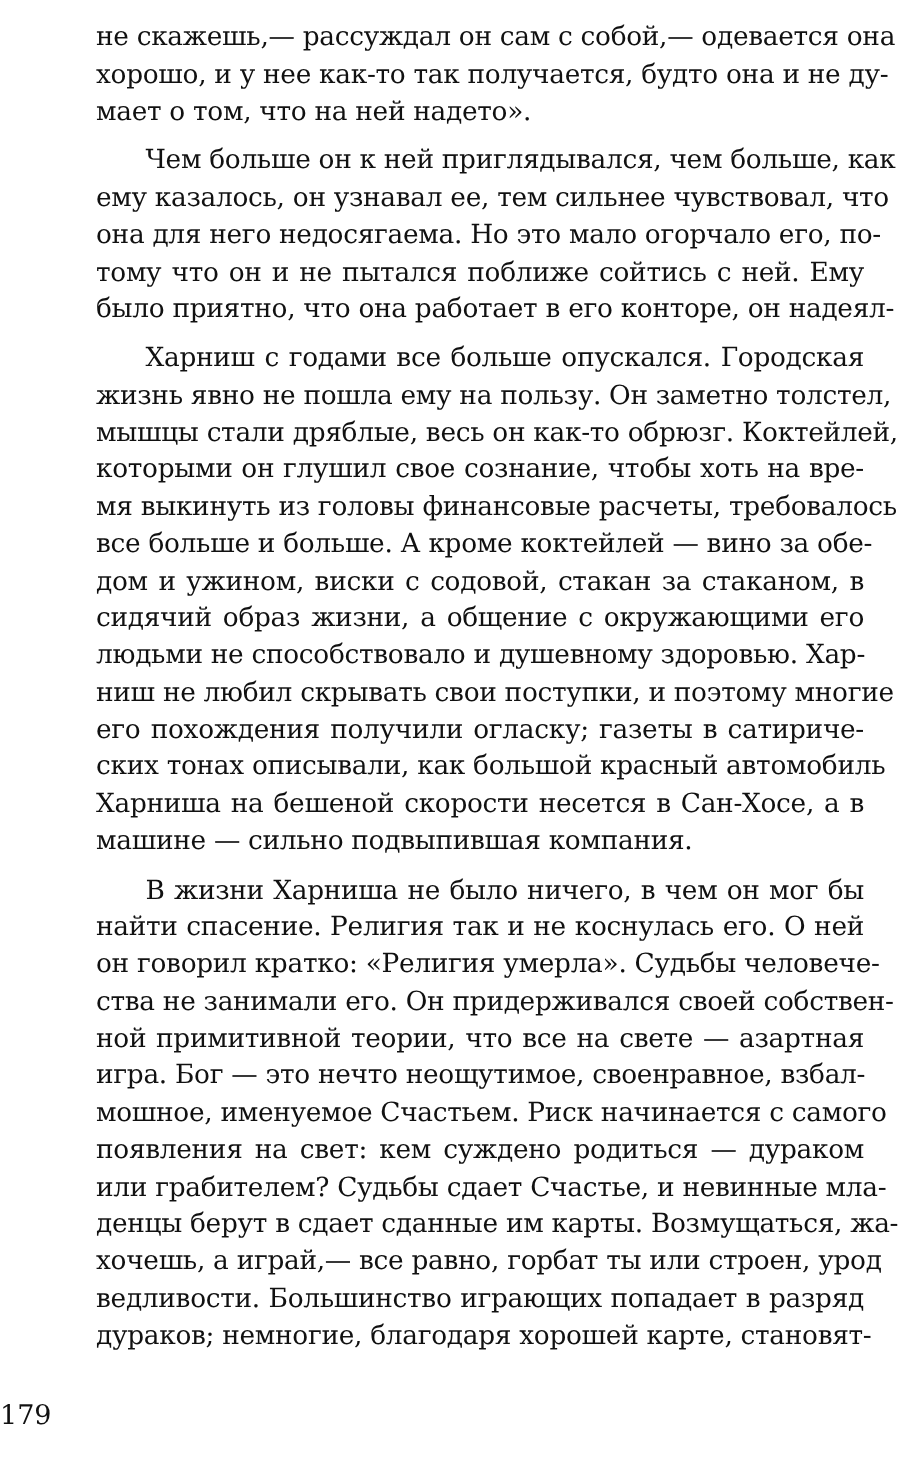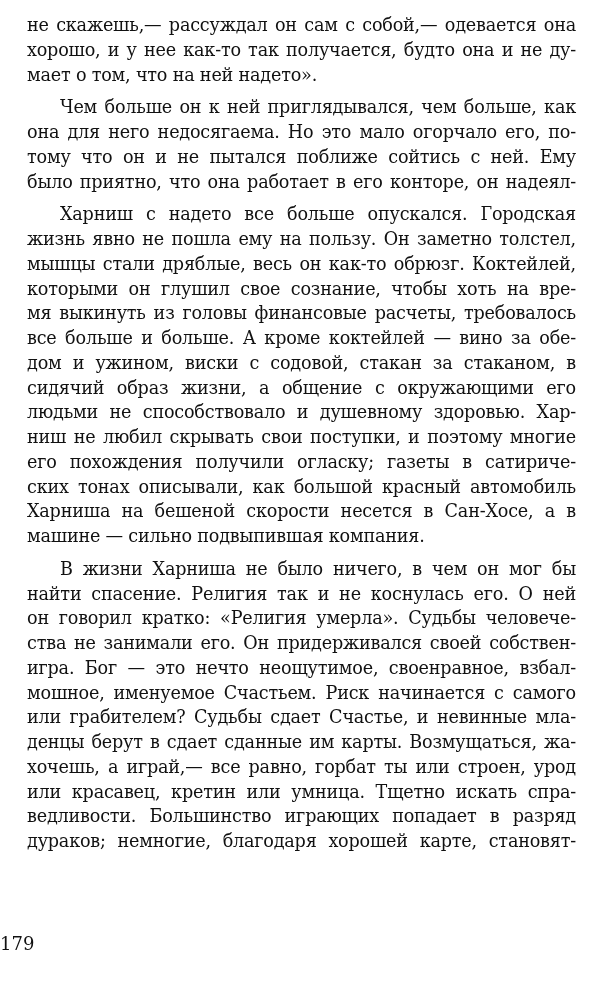--- a/index.html
+++ b/index.html
@@ -4,73 +4,75 @@
 <style>
   html, body { margin: 0; padding: 0; background: #ffffff; }
   body { width: 600px; height: 989px; position: relative; overflow: hidden; }
   .page {
     position: absolute; left: 27px; top: 13px; width: 549px;
     font-family: "DejaVu Serif", "Liberation Serif", serif;
     font-size: 17.6px; line-height: 24.75px; color: #111111;
     letter-spacing: -0.2px;
   }
   .para { margin: 0; text-align: justify; }
-  .para .ln { display: block; text-align: justify; text-align-last: justify; white-space: nowrap; overflow: visible; }
+  .para .ln { display: block; text-align: justify; text-align-last: justify; white-space: nowrap; overflow: visible; margin-left: 37px; }
   .para .ln.last { text-align-last: left; }
   .para .ln.indent { padding-left: 33px; }
   .gap { height: 8px; }
   .page-number {
     position: absolute; left: 0; right: 0; top: 933px; 
     font-family: "DejaVu Serif", "Liberation Serif", serif; font-size: 18px; color: #111;
   }
 </style>
 </head>
 <body>
 
 <div class="page">
   <div class="para">
     <span class="ln">не скажешь,— рассуждал он сам с собой,— одевается она</span>
     <span class="ln">хорошо, и у нее как-то так получается, будто она и не ду-</span>
     <span class="ln last">мает о том, что на ней надето».</span>
   </div>
   <div class="gap"></div>
   <div class="para">
     <span class="ln indent">Чем больше он к ней приглядывался, чем больше, как</span>
+    <span class="ln">ему казалось, он узнавал ее, тем сильнее чувствовал, что</span>
     <span class="ln">она для него недосягаема. Но это мало огорчало его, по-</span>
     <span class="ln">тому что он и не пытался поближе сойтись с ней. Ему</span>
     <span class="ln">было приятно, что она работает в его конторе, он надеял-</span>
   </div>
   <div class="gap"></div>
   <div class="para">
-    <span class="ln indent">Харниш с надето все больше опускался. Городская</span>
+    <span class="ln indent">Харниш с годами все больше опускался. Городская</span>
     <span class="ln">жизнь явно не пошла ему на пользу. Он заметно толстел,</span>
     <span class="ln">мышцы стали дряблые, весь он как-то обрюзг. Коктейлей,</span>
     <span class="ln">которыми он глушил свое сознание, чтобы хоть на вре-</span>
     <span class="ln">мя выкинуть из головы финансовые расчеты, требовалось</span>
     <span class="ln">все больше и больше. А кроме коктейлей — вино за обе-</span>
     <span class="ln">дом и ужином, виски с содовой, стакан за стаканом, в</span>
     <span class="ln">сидячий образ жизни, а общение с окружающими его</span>
     <span class="ln">людьми не способствовало и душевному здоровью. Хар-</span>
     <span class="ln">ниш не любил скрывать свои поступки, и поэтому многие</span>
     <span class="ln">его похождения получили огласку; газеты в сатириче-</span>
     <span class="ln">ских тонах описывали, как большой красный автомобиль</span>
     <span class="ln">Харниша на бешеной скорости несется в Сан-Хосе, а в</span>
     <span class="ln last">машине — сильно подвыпившая компания.</span>
   </div>
   <div class="gap"></div>
   <div class="para">
     <span class="ln indent">В жизни Харниша не было ничего, в чем он мог бы</span>
     <span class="ln">найти спасение. Религия так и не коснулась его. О ней</span>
     <span class="ln">он говорил кратко: «Религия умерла». Судьбы человече-</span>
     <span class="ln">ства не занимали его. Он придерживался своей собствен-</span>
+    <span class="ln">ной примитивной теории, что все на свете — азартная</span>
     <span class="ln">игра. Бог — это нечто неощутимое, своенравное, взбал-</span>
     <span class="ln">мошное, именуемое Счастьем. Риск начинается с самого</span>
+    <span class="ln">появления на свет: кем суждено родиться — дураком</span>
     <span class="ln">или грабителем? Судьбы сдает Счастье, и невинные мла-</span>
     <span class="ln">денцы берут в сдает сданные им карты. Возмущаться, жа-</span>
     <span class="ln">хочешь, а играй,— все равно, горбат ты или строен, урод</span>
-    <span class="ln">или красавец, кретин или умница. Тщетно искать спра-</span>
     <span class="ln">ведливости. Большинство играющих попадает в разряд</span>
     <span class="ln">дураков; немногие, благодаря хорошей карте, становят-</span>
 
   </div>
 </div>
 
 <div class="page-number">179</div>
 
 </body></html>

